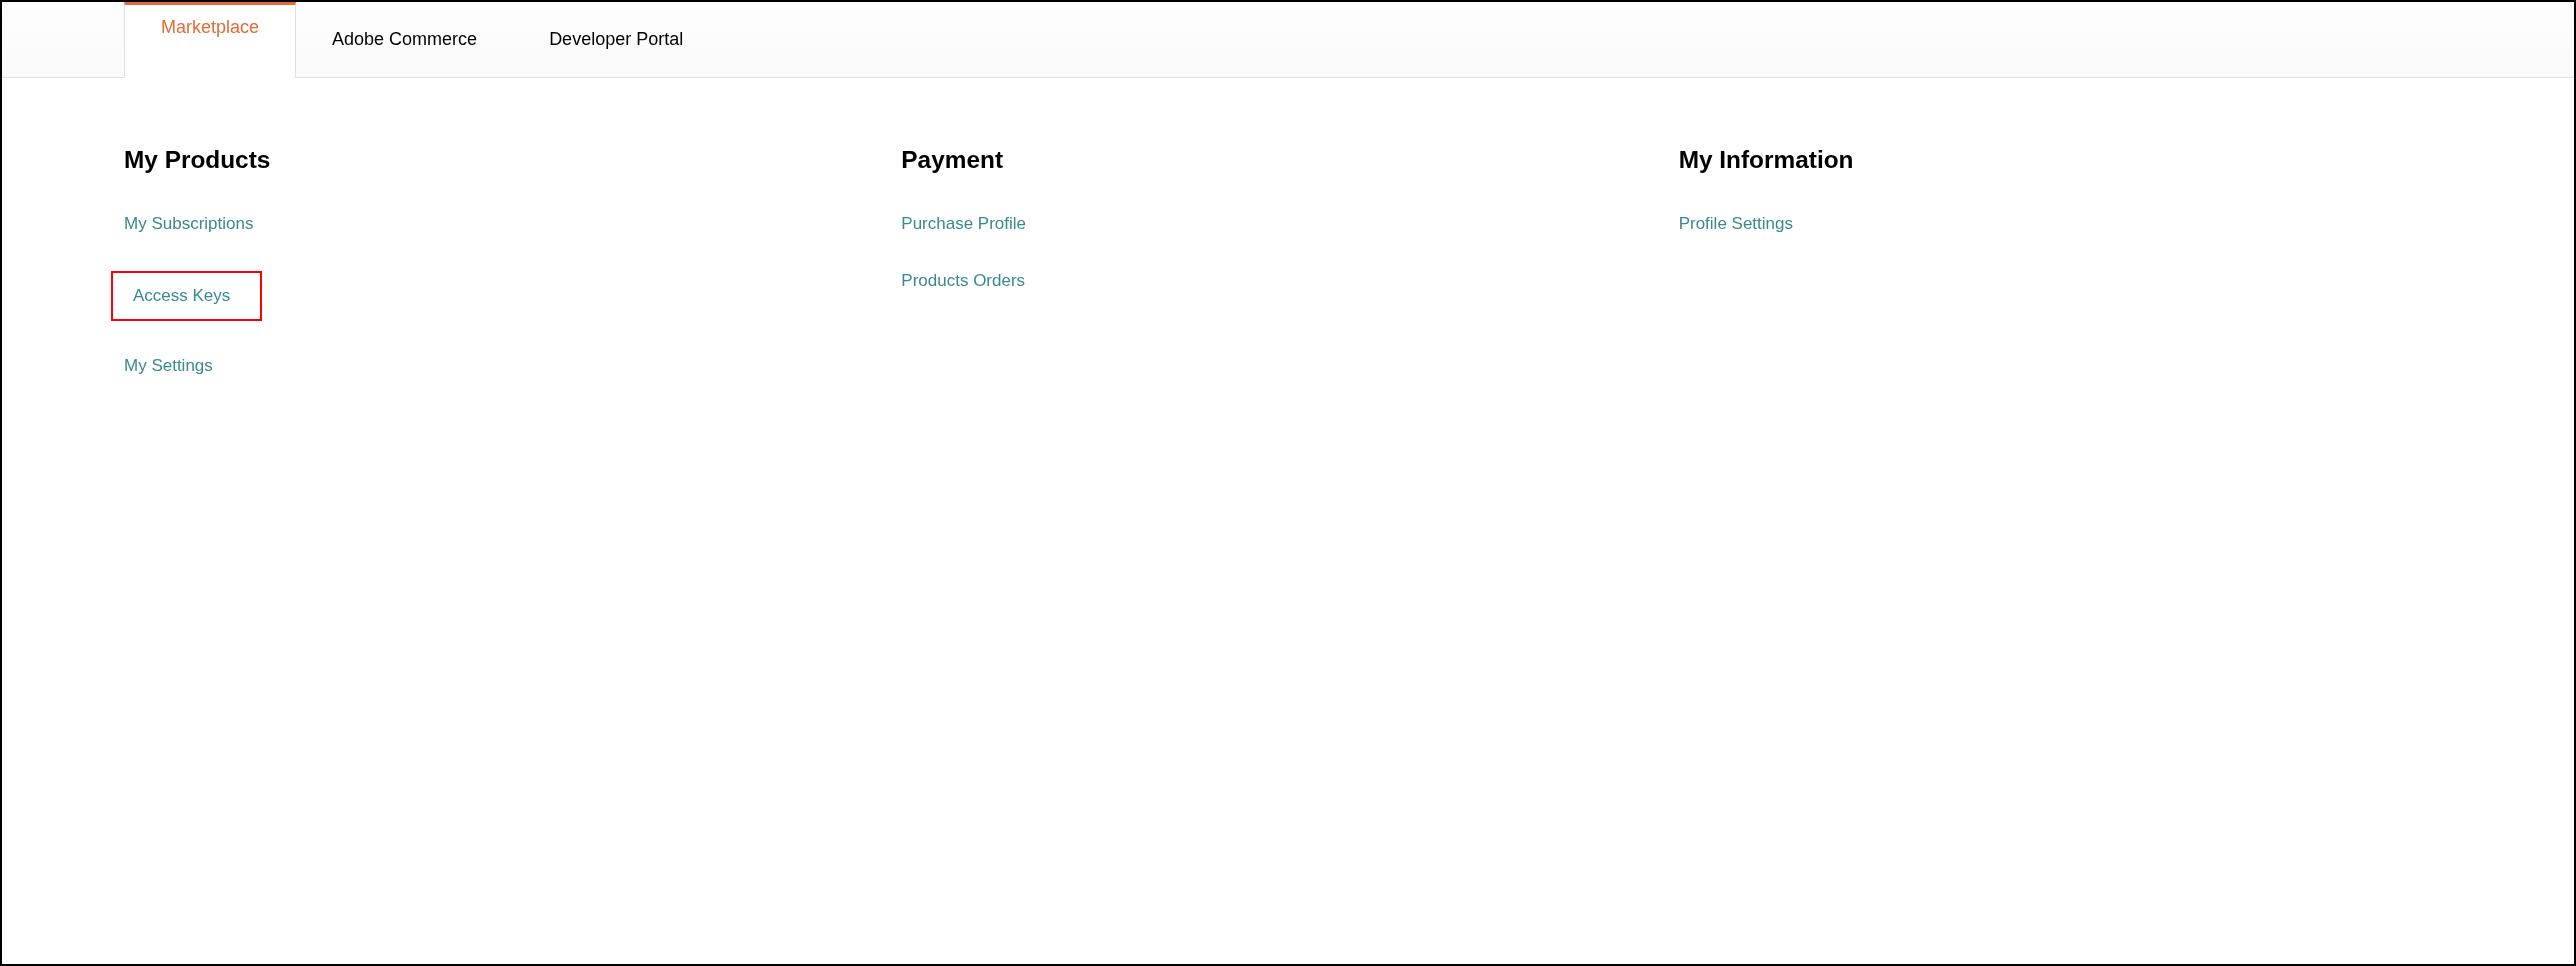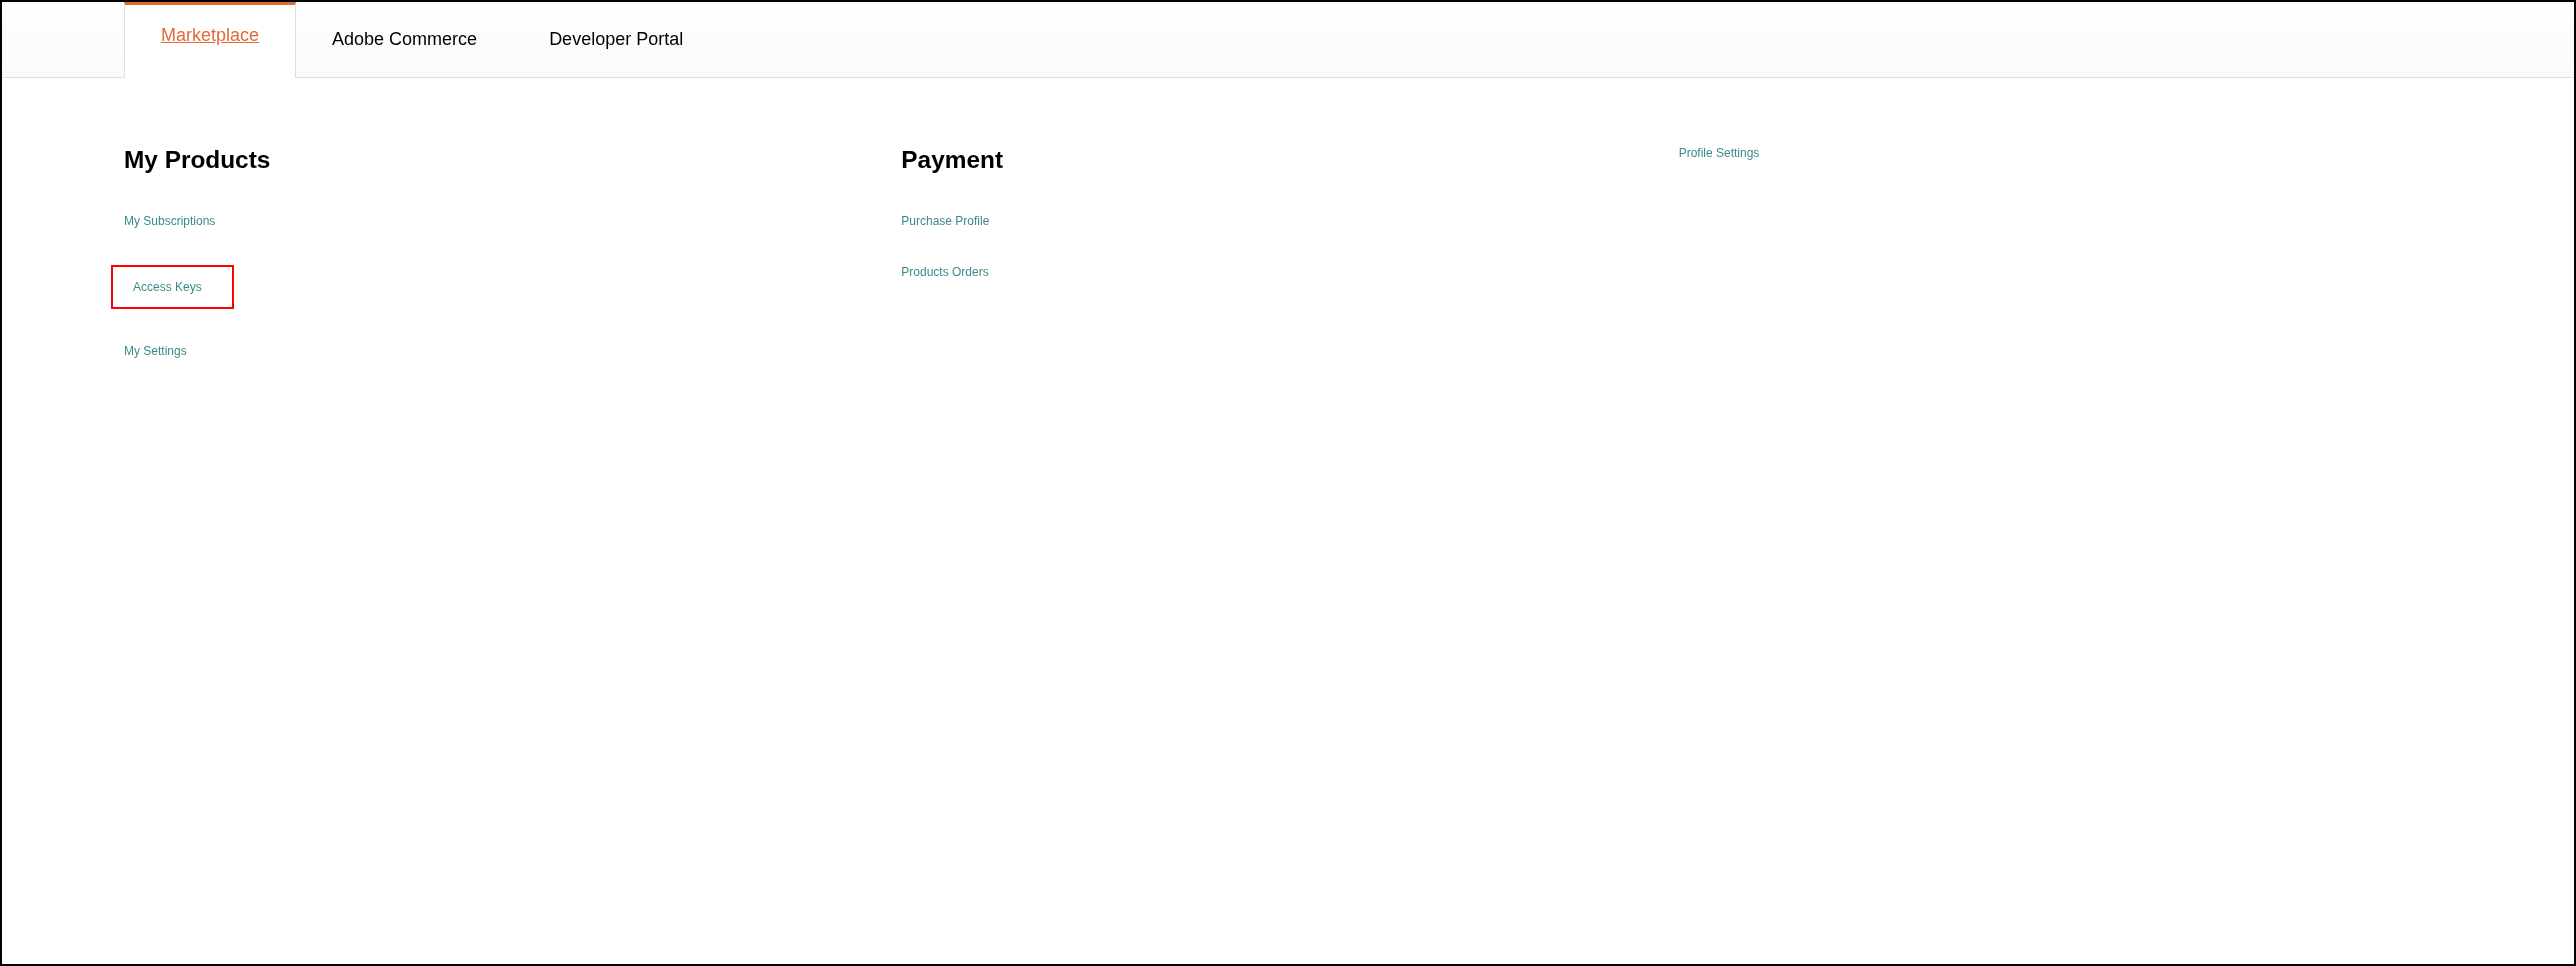--- a/index.html
+++ b/index.html
@@ -28,40 +28,39 @@
       position: relative;
       background: transparent;
     }
     .tab.active {
       color: #e26b38;
       background: #ffffff;
       border-left: 0.7px solid #e0e0e0;
       border-right: 0.7px solid #e0e0e0;
       border-top: 3.6px solid #e26b38;
       margin-bottom: -0.7px;
-      padding-top: 20px;
-      text-decoration: underline;
+      padding-top: 12px;
     }
     .content-area {
       display: flex;
       padding: 68px 122px 29px 122px;
       gap: 4px;
     }
     .column {
       flex: 1;
     }
     .column-heading {
       font-size: 24.4px;
       font-weight: 600;
       color: #000000;
       margin-bottom: 40px;
     }
     .link-item {
       display: block;
-      font-size: 12px;
+      font-size: 17px;
       color: #3a8a8a;
       text-decoration: none;
       margin-bottom: 37px;
       cursor: pointer;
       width: fit-content;
       text-align: right;
     }
     .highlight-box {
       border: 2.9px solid #ff0000;
       padding: 13px 30px 13px 20px;
@@ -92,16 +91,17 @@
     <a class="link-item">My Settings</a>
   </div>
 
   <div class="column">
     <h2 class="column-heading">Payment</h2>
     <a class="link-item">Purchase Profile</a>
     <a class="link-item">Products Orders</a>
   </div>
 
   <div class="column">
+    <h2 class="column-heading">My Information</h2>
     <a class="link-item">Profile Settings</a>
   </div>
 </div>
 
 
 </body></html>

